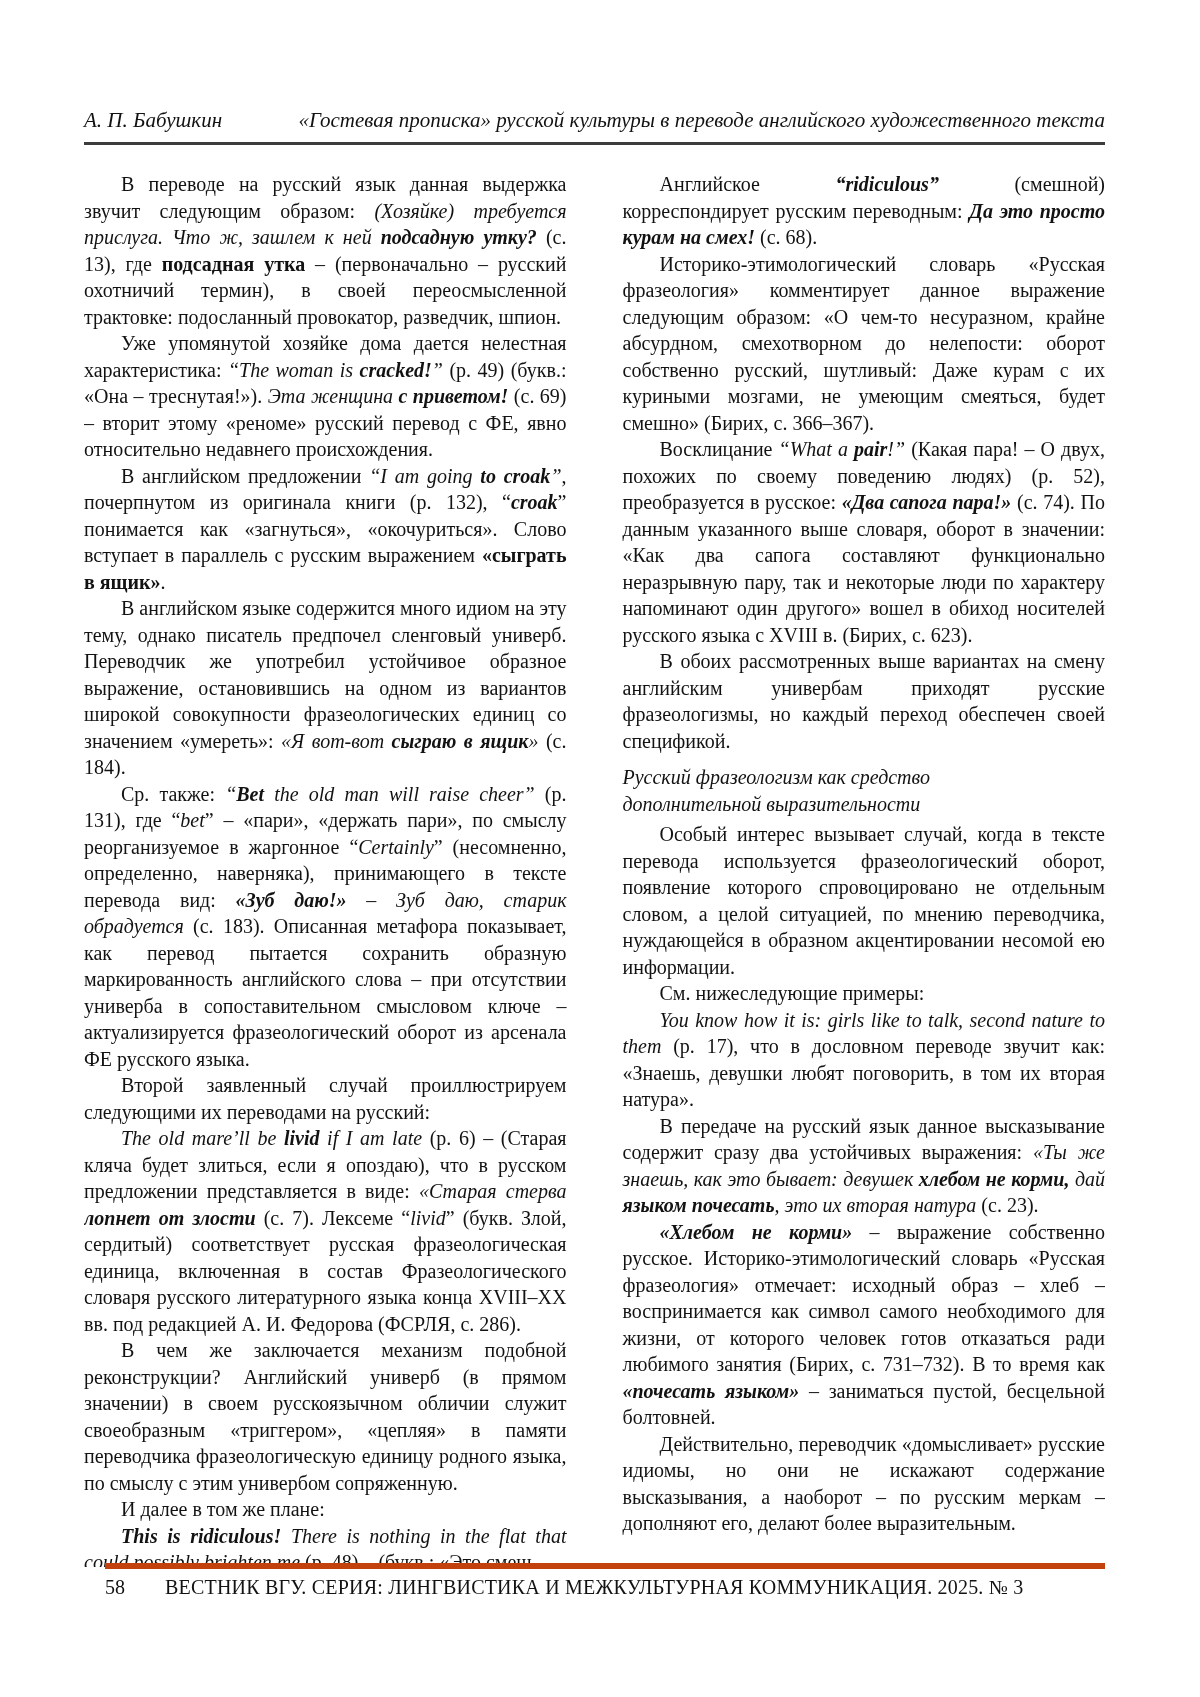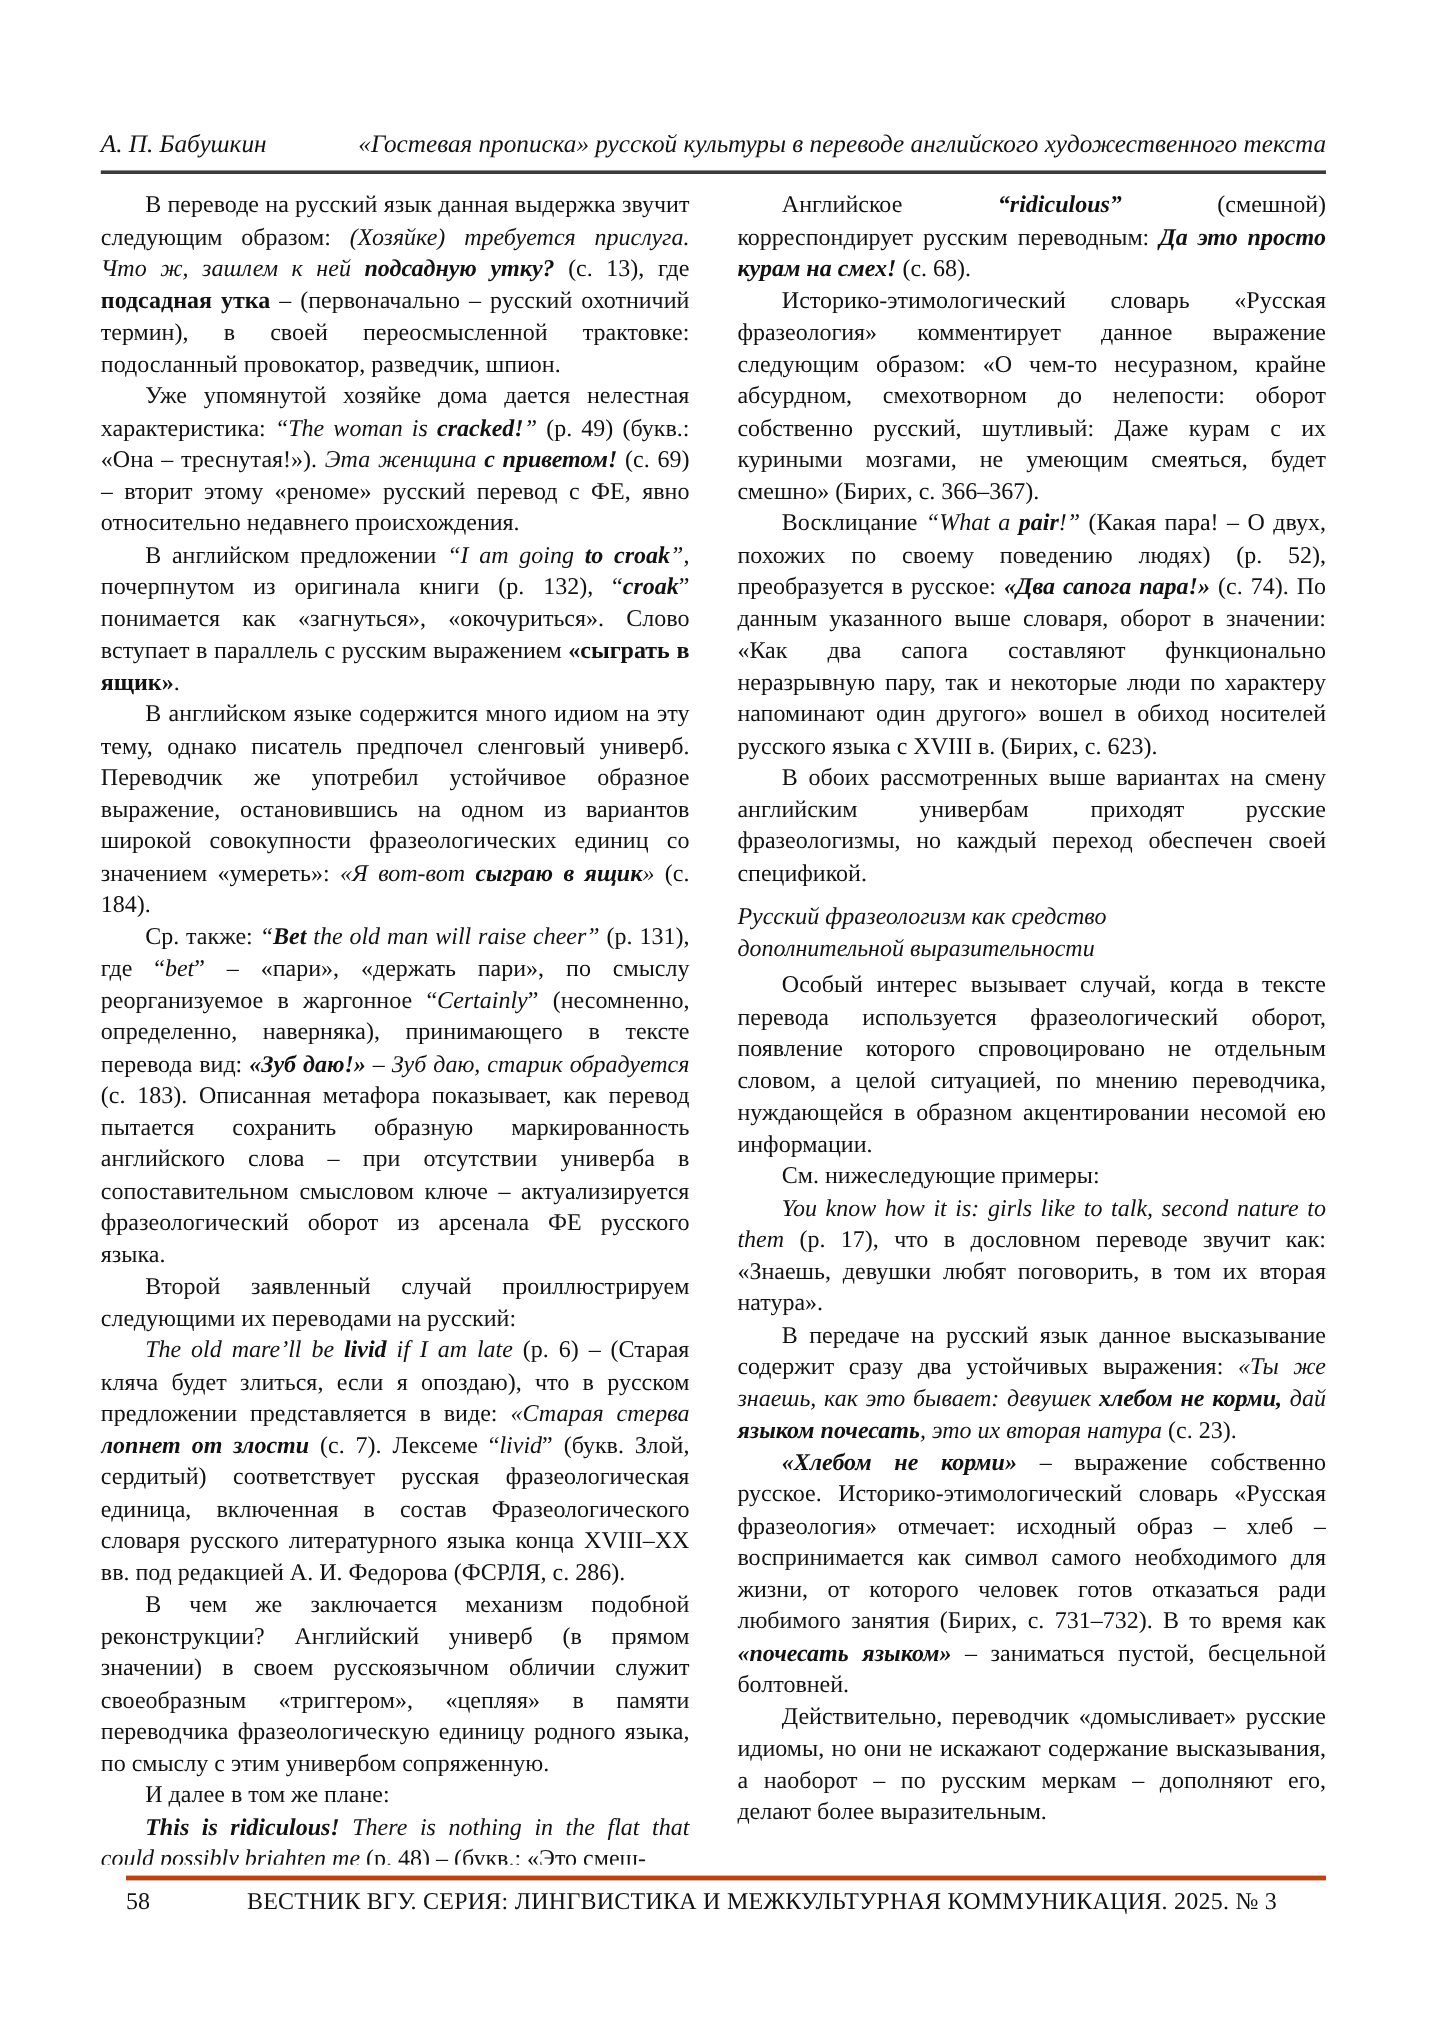--- a/index.html
+++ b/index.html
@@ -31,22 +31,22 @@
     line-height: 1.2;
     white-space: nowrap;
   }
   .header-rule {
     border: 0;
     border-bottom: 3px solid #3c3c3c;
     margin: 9px 0 0 0;
   }
   .columns {
     display: flex;
-    gap: 40px;
-    margin-top: 13px;
+    gap: 56px;
+    margin-top: 26px;
     height: 1396px;
     overflow: hidden;
   }
   .col {
     flex: 1 1 0;
     text-align: justify;
     font-size: 20px;
     line-height: 1.325;
   }
   .col p {
@@ -62,32 +62,32 @@
     margin: 10px 0 4px 0;
   }
   .i  { font-style: italic; }
   .b  { font-weight: bold; }
   .bi { font-weight: bold; font-style: italic; }
   .page-footer {
     position: absolute;
     left: 105px;
     right: 95px;
     top: 1563px;
-    border-top: 4px solid #c2410c;
+    border-top: 6px solid #c2410c;
     padding-top: 7px;
     display: flex;
     align-items: baseline;
     font-size: 20px;
   }
   .footer-page-number {
     min-width: 60px;
   }
   .footer-journal {
     flex: 1;
-    text-align: center;
+    text-align: left;
     letter-spacing: 0.2px;
   }
 </style>
 </head>
 <body>
 
 <div class="page">
 
   <div class="running-header">
     <span>А. П. Бабушкин</span>

